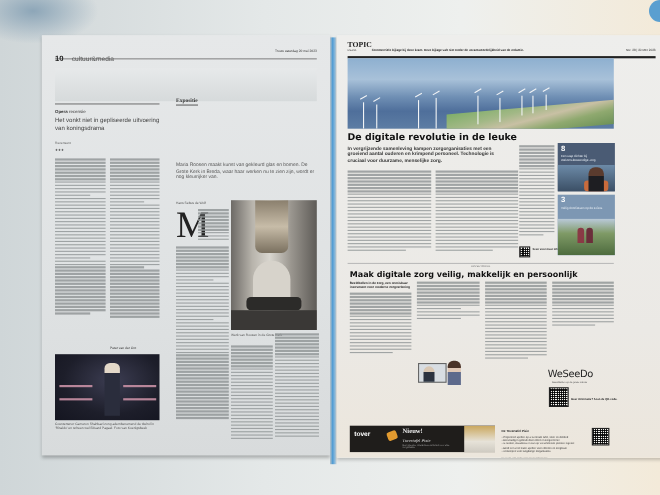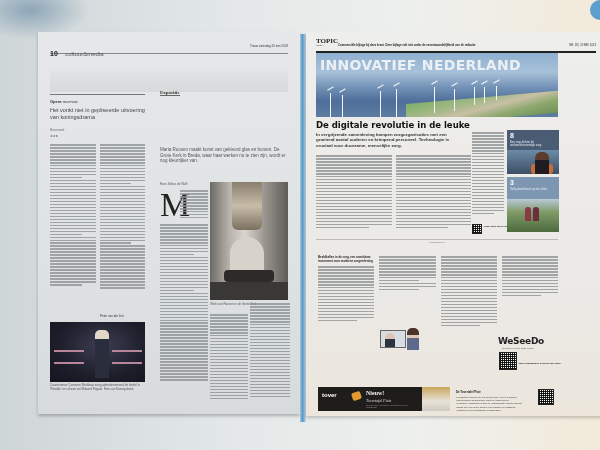--- a/index.html
+++ b/index.html
@@ -123,21 +123,21 @@
     .sb2-photo { position: absolute; left: 0; top: 22px; width: 52px; height: 33px; background: linear-gradient(180deg, #b9c9d8 0%, #7f9a66 40%, #4d6b3e 100%); }
     .rider { position: absolute; width: 6px; height: 14px; top: 8px; background: #8a3a45; border-radius: 3px 3px 0 0; }
     .advert-label { position: absolute; left: 10px; top: 207px; width: 242px; text-align: center; font-size: 2.5px; color: #777; border-top: 1px solid #bbb; padding-top: 1px; }
     .h-maak { position: absolute; left: 12px; top: 213px; font-size: 7.3px; font-weight: bold; color: #111; font-family: "DejaVu Sans", sans-serif; white-space: nowrap; }
     .maak-cols { position: absolute; left: 12px; top: 224px; width: 240px; display: flex; gap: 5px; }
     .maak-cols .textcol { flex: 1; }
     .maak-lead { font-size: 2.9px; line-height: 3.5px; font-weight: bold; color: #222; margin-bottom: 3px; }
     .maak-photo { position: absolute; left: 74px; top: 298px; width: 26px; height: 18px; background: #d8dde2; border: 1px solid #666; overflow: hidden; }
     .maak-photo .man { position: absolute; left: 4px; top: 2px; width: 10px; height: 16px; background: linear-gradient(180deg, #d9c7b3 0 35%, #2c3340 35%); border-radius: 5px 5px 0 0; }
     .maak-photo2 { position: absolute; left: 101px; top: 296px; width: 12px; height: 22px; background: linear-gradient(180deg, #4a3328 0 30%, #e0c8b6 30% 45%, #5d6a8c 45%); border-radius: 5px 5px 0 0; }
-    .weseedo { position: absolute; left: 192px; top: 304px; font-size: 9px; font-weight: bold; color: #222; font-family: "DejaVu Sans", sans-serif; letter-spacing: -0.3px; }
+    .weseedo { position: absolute; left: 192px; top: 304px; font-size: 9px; font-weight: normal; color: #222; font-family: "DejaVu Sans", sans-serif; letter-spacing: -0.3px; }
     .weseedo-sub { position: absolute; left: 196px; top: 315px; font-size: 2.3px; color: #555; }
     .qr-weseedo { position: absolute; left: 193px; top: 320px; width: 18px; height: 18px; }
     .weseedo-more { position: absolute; left: 213px; top: 330px; font-size: 2.5px; font-weight: bold; line-height: 3px; color: #222; }
     .tover-ad { position: absolute; left: 12px; top: 355px; width: 132px; height: 24px; background: #1f1d1b; overflow: hidden; }
     .tover-logo { position: absolute; left: 4px; top: 5px; font-size: 6px; color: #fff; font-weight: bold; }
     .tover-new { position: absolute; left: 48px; top: 3px; font-family: "Liberation Serif", serif; font-weight: bold; font-size: 6px; color: #f2f2f2; }
     .tover-prod { position: absolute; left: 48px; top: 11px; font-family: "Liberation Serif", serif; font-style: italic; font-size: 4px; color: #ddd; }
     .tover-desc { position: absolute; left: 48px; top: 17px; font-size: 2.2px; color: #999; width: 50px; }
     .orange-cup { position: absolute; left: 34px; top: 5px; width: 9px; height: 8px; background: #e29a2f; border-radius: 2px; transform: rotate(-20deg); }
     .tover-img { position: absolute; left: 104px; top: 0; width: 28px; height: 24px; background: linear-gradient(180deg, #caa75d, #e6e2d8 60%, #cfcbc2); }
@@ -450,21 +450,20 @@
       <div class="hero-land"></div>
       <div class="turbine" style="left:14px; top:40px; height:24px;"></div>
       <div class="turbine" style="left:26px; top:42px; height:22px;"></div>
       <div class="turbine" style="left:64px; top:38px; height:26px;"></div>
       <div class="turbine" style="left:80px; top:36px; height:28px;"></div>
       <div class="turbine" style="left:118px; top:34px; height:26px;"></div>
       <div class="turbine" style="left:138px; top:36px; height:22px;"></div>
       <div class="turbine" style="left:158px; top:34px; height:18px;"></div>
       <div class="turbine" style="left:168px; top:34px; height:16px;"></div>
       <div class="turbine" style="left:180px; top:33px; height:14px;"></div>
-      <div class="hero-title">INNOVATIEF NEDERLAND</div>
     </div>
 
     <div class="h-digitaal">De digitale revolutie in de leuke</div>
     <div class="lead-digitaal">In vergrijzende samenleving kampen zorgorganisaties met een groeiend aantal ouderen en krimpend personeel. Technologie is cruciaal voor duurzame, menselijke zorg.</div>
     <div class="body-digitaal">
       <div class="textcol">
         <div class="line"></div>
           <div class="line"></div>
           <div class="line"></div>
           <div class="line"></div>
@@ -562,20 +561,21 @@
     <div class="sidebox2">
       <div class="sb-num">3</div>
       <div class="sb-text">Veilig doorfietsen op de e-fiets</div>
       <div class="sb2-photo">
         <div class="rider" style="left:18px;"></div>
         <div class="rider" style="left:26px; background:#6b2e3a;"></div>
       </div>
     </div>
 
     <div class="advert-label">ADVERTORIAL</div>
+    <div class="h-maak">Maak digitale zorg veilig, makkelijk en persoonlijk</div>
     <div class="maak-cols">
       <div class="textcol">
         <div class="maak-lead">Beeldbellen in de zorg, een onmisbaar instrument voor moderne zorgverlening</div>
         <div class="line"></div>
           <div class="line"></div>
           <div class="line"></div>
           <div class="line"></div>
           <div class="line"></div>
           <div class="line"></div>
           <div class="line"></div>

